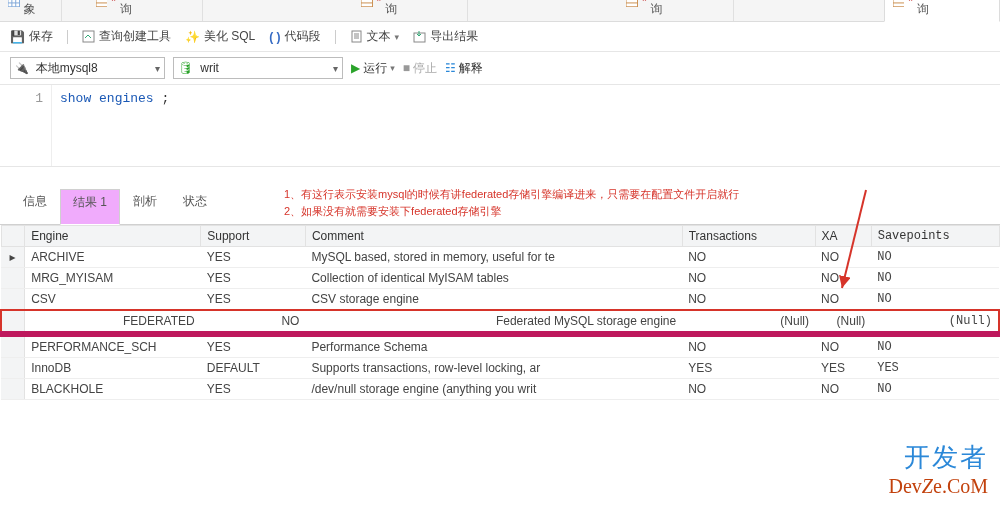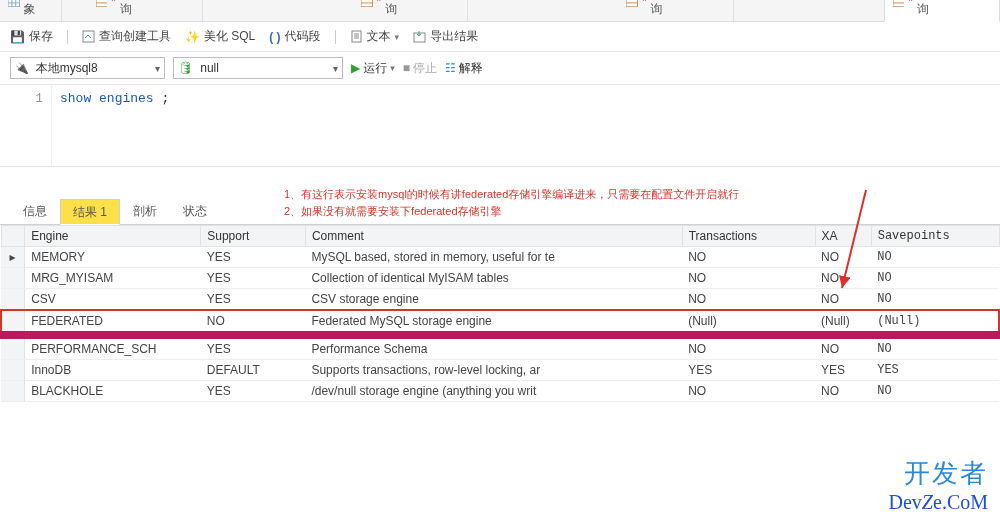--- a/index.html
+++ b/index.html
@@ -102,29 +102,29 @@
     .result-tabs {
       display: flex;
       align-items: flex-end;
       gap: 0;
       padding-left: 10px;
       height: 24px;
       border-bottom: 1px solid #d0d0d0;
       margin-top: 34px;
     }
     .rtab {
-      padding: 4px 12px 3px 12px;
+      padding: 4px 12px 13px 12px;
       border: 1px solid transparent;
       color: #555;
       cursor: pointer;
     }
     .rtab.active {
       border: 1px solid #d0d0d0;
       border-bottom: 1px solid #fff;
-      background: #fde047;
+      background: #f0abfc;
       margin-bottom: -1px;
     }
     .grid {
       width: 100%;
       border-collapse: collapse;
     }
     .grid th {
       text-align: left;
       font-weight: normal;
       background: #f3f4f5;
@@ -149,37 +149,38 @@
     }
     .null { color: #aaa; }
     .col-engine { width: 130px; }
     .col-support { width: 82px; }
     .col-comment { width: 295px; overflow: hidden; }
     .col-trans { width: 104px; }
     .col-xa { width: 44px; }
     .col-sp { width: 100px; font-family: Liberation Mono, monospace; }
     .box-row td {
       border-top: 2px solid #d6342a;
-      border-bottom: 8px solid #be185d;
+      border-bottom: 6px solid #be185d;
+      text-align: right;
     }
     .box-row td:first-child { border-left: 2px solid #d6342a; }
     .box-row td.last { border-right: 2px solid #d6342a; }
     .arrow-svg {
       position: absolute;
       pointer-events: none;
     }
     .watermark {
       position: absolute;
       right: 12px;
-      bottom: 4px;
+      bottom: 20px;
       text-align: right;
       font-family: "Arial", sans-serif;
     }
     .wm1 { color: #2b88d8; font-size: 26px; letter-spacing: 2px; font-weight: 300; }
-    .wm2 { color: #1d4ed8; font-size: 20px; font-family: "Georgia", serif; }
+    .wm2 { color: #c2410c; font-size: 20px; font-family: "Georgia", serif; }
     .wm2 .z { font-style: italic; }
     .icon-save { color: #2f68c6; }
     .icon-cyl { color: #2aa32a; font-size: 12px; }
     .icon-plug { color: #cc8400; font-size: 11px; }
     .tb-icon { width: 13px; height: 13px; display:inline-block; }
   </style>
 </head>
 <body>
 
 <div class="tabbar">
@@ -273,21 +274,21 @@
 </div>
 
 <div class="connbar">
   <div class="select conn1">
     <span class="icon-plug">🔌</span>
     <span class="label">本地mysql8</span>
     <span class="caret">▾</span>
   </div>
   <div class="select conn2">
     <span class="icon-cyl">🛢</span>
-    <span class="label">null</span>
+    <span class="label">writ</span>
     <span class="caret">▾</span>
   </div>
   <div class="run-btn">
     <span class="play">▶</span>
     <span>运行</span>
     <span style="font-size:9px;color:#777">▾</span>
   </div>
   <div class="run-btn" style="color:#aaa">
     <span class="stop">■</span>
     <span>停止</span>
@@ -330,21 +331,21 @@
       <th class="col-support">Support</th>
       <th class="col-comment">Comment</th>
       <th class="col-trans">Transactions</th>
       <th class="col-xa">XA</th>
       <th class="col-sp">Savepoints</th>
     </tr>
   </thead>
   <tbody id="grid-body">
       <tr>
         <td class="rowmark">▸</td>
-        <td class="col-engine">MEMORY</td>
+        <td class="col-engine">ARCHIVE</td>
         <td class="col-support">YES</td>
         <td class="col-comment">MySQL based, stored in memory, useful for te</td>
         <td class="col-trans ">NO</td>
         <td class="col-xa ">NO</td>
         <td class="col-sp  last">NO</td>
       </tr>
       <tr>
         <td class="rowmark"></td>
         <td class="col-engine">MRG_MYISAM</td>
         <td class="col-support">YES</td>

